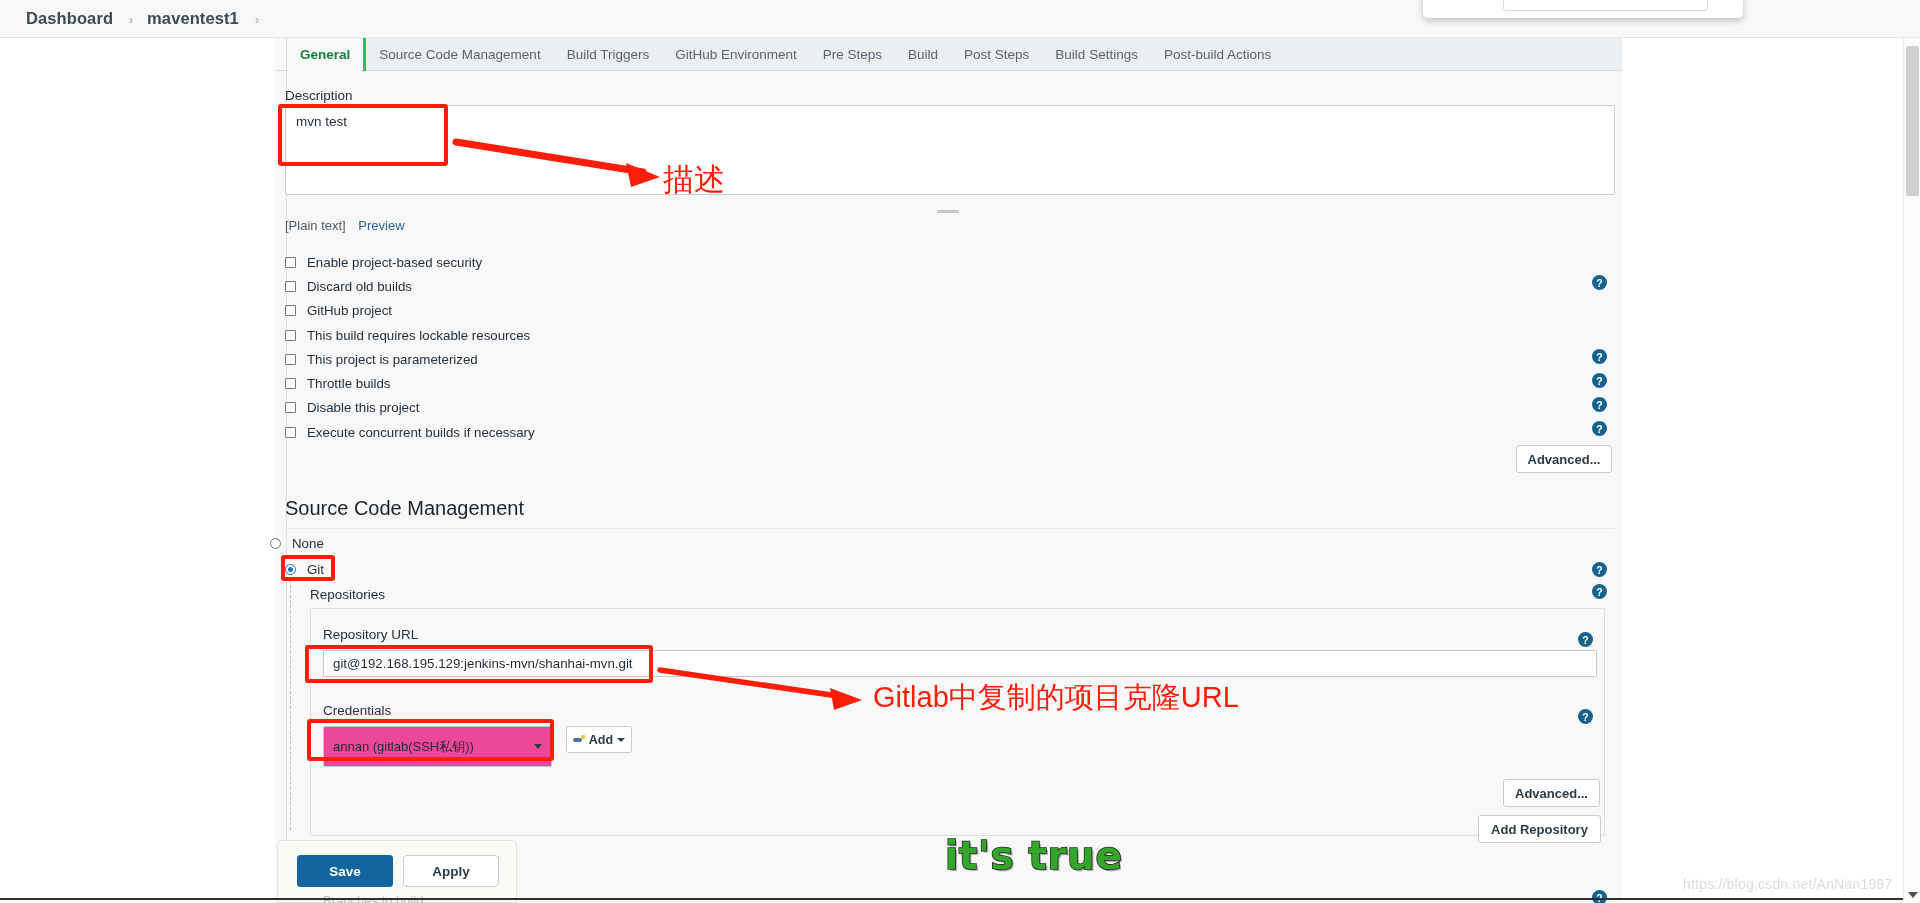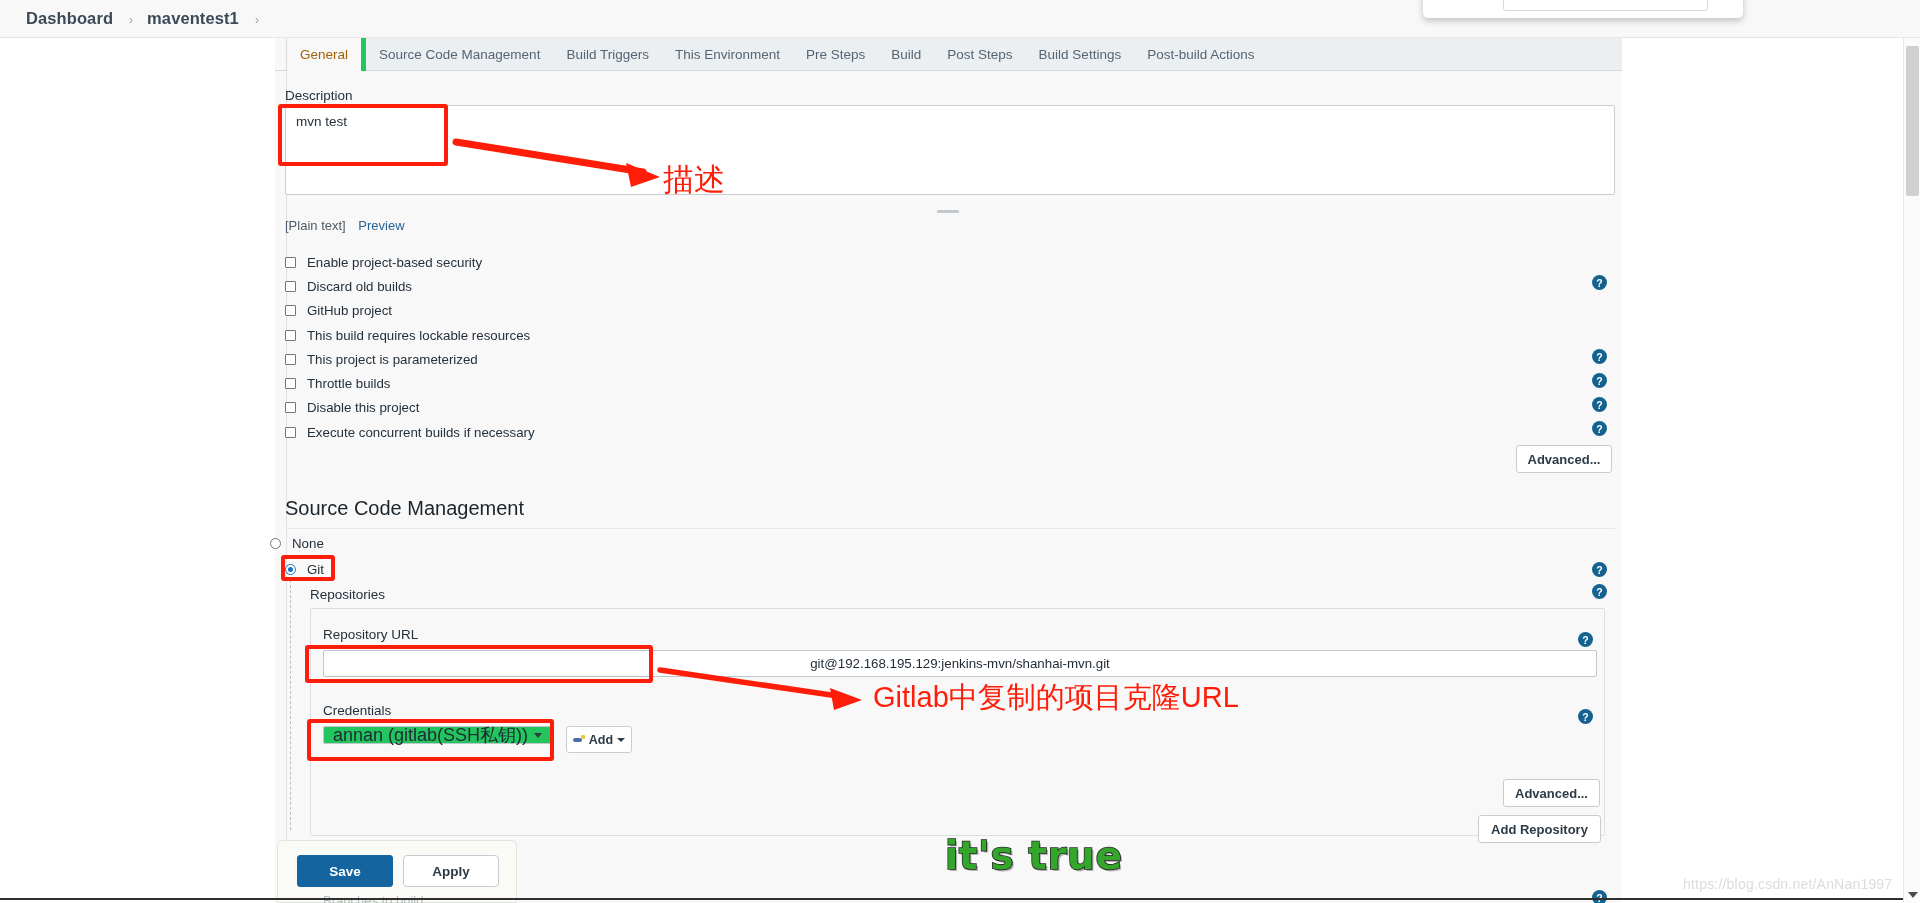--- a/index.html
+++ b/index.html
@@ -74,22 +74,22 @@
     content: ""; position: absolute; left: 0; top: 0; width: 11px; height: 100%;
     background: #f8f8f8;
   }
   .tab {
     display: flex; align-items: center; padding: 0 13px;
     font-size: 13.5px; color: #566573; white-space: nowrap;
     cursor: pointer;
   }
   .tab:first-of-type { margin-left: 11px; }
   .tab.active {
-    background: #f8f8f8; color: #a16207; font-weight: normal;
-    border-left: 1px solid #d6dade; border-right: 5px solid #22c55e;
+    background: #f8f8f8; color: #15803d; font-weight: bold;
+    border-left: 1px solid #d6dade; border-right: 3px solid #22c55e;
     margin-bottom: -1px;
   }
 
   
   .content {
     position: absolute; left: 275px; top: 71px;
     width: 1347px; height: 832px;
     background: #f8f8f8;
   }
   .inner-frame {
@@ -186,29 +186,29 @@
     position: absolute; left: 310px; top: 608px;
     width: 1295px; height: 228px;
     border: 1px solid #dcdfe2; background: #f8f8f8; border-radius: 2px;
   }
   .repo-url-label { position: absolute; left: 323px; top: 627px; }
   .repo-url-input {
     position: absolute; left: 323px; top: 650px;
     width: 1274px; height: 27px;
     background: #ffffff; border: 1px solid #c1c7cc; border-radius: 2px;
     font-family: "Liberation Sans", sans-serif;
-    font-size: 13.3px; color: #1f2a34; padding: 1px 9px; outline: none; text-align: center;
+    font-size: 13.3px; color: #1f2a34; padding: 1px 9px; outline: none;
   }
   .cred-label { position: absolute; left: 323px; top: 703px; }
   .cred-select {
     position: absolute; left: 323px; top: 726px;
-    width: 229px; height: 18px;
-    background: #22c55e; border: 1px solid #c1c7cc; border-radius: 2px;
+    width: 229px; height: 41px;
+    background: #ec4899; border: 1px solid #c1c7cc; border-radius: 2px;
     font-family: "Liberation Sans", sans-serif;
-    font-size: 18px; color: #1f2a34;
+    font-size: 13px; color: #1f2a34;
     padding: 0 9px; display: flex; align-items: center;
     justify-content: space-between; cursor: pointer;
   }
   .caret {
     width: 0; height: 0;
     border-left: 4.5px solid transparent; border-right: 4.5px solid transparent;
     border-top: 5px solid #333a40;
   }
   .add-btn {
     position: absolute; left: 566px; top: 726px;
@@ -349,21 +349,21 @@
   </div>
 
   <div class="floating-card">
     <div class="floating-card-inner"></div>
   </div>
 
   <div class="tabbar">
     <div class="tab active">General</div>
     <div class="tab">Source Code Management</div>
     <div class="tab">Build Triggers</div>
-    <div class="tab">This Environment</div>
+    <div class="tab">GitHub Environment</div>
     <div class="tab">Pre Steps</div>
     <div class="tab">Build</div>
     <div class="tab">Post Steps</div>
     <div class="tab">Build Settings</div>
     <div class="tab">Post-build Actions</div>
   </div>
 
   <div class="label desc-label">Description</div>
   <textarea class="desc-textarea" placeholder="" style="">mvn test</textarea>
   <div class="desc-grip"></div>

